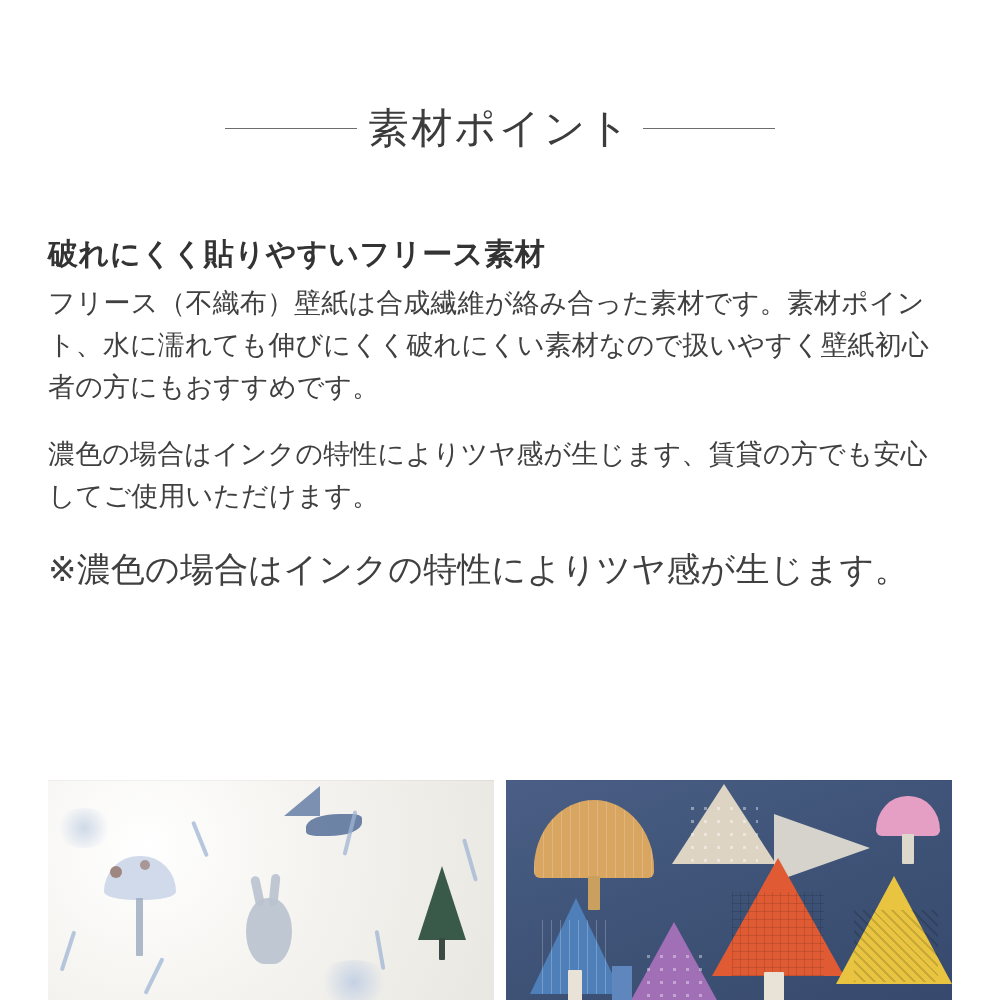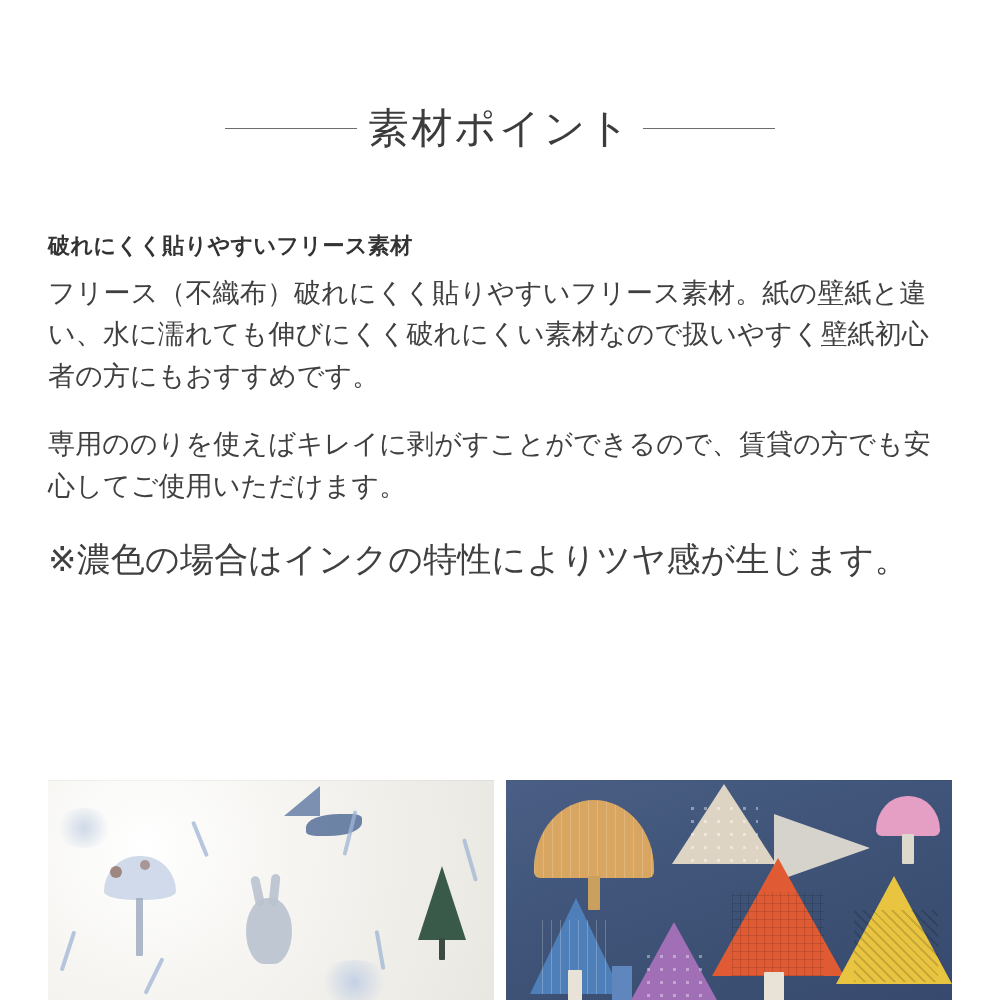--- a/index.html
+++ b/index.html
@@ -47,27 +47,26 @@
     padding: 0 48px 0 48px;
     margin-top: 50px;
   }
   .section {
     margin-bottom: 26px;
   }
   .section:last-of-type {
     margin-bottom: 0;
   }
   .sec-head {
-    font-size: 22px;
+    font-size: 30px;
     font-weight: 700;
     color: #333333;
     letter-spacing: 0.02em;
     line-height: 1.3;
     margin: 0 0 10px 0;
-    font-family: Liberation Mono, monospace;
   }
   .sec-body {
     font-size: 27px;
     font-weight: 400;
     color: #404040;
     line-height: 1.55;
     letter-spacing: 0.005em;
     margin: 0;
   }
   .note {
@@ -166,25 +165,25 @@
   <div class="title-block">
     <span class="title-rule"></span>
     <h1 class="title-text">素材ポイント</h1>
     <span class="title-rule"></span>
   </div>
 
   <div class="content">
 
     <div class="section">
       <h2 class="sec-head">破れにくく貼りやすいフリース素材</h2>
-      <p class="sec-body">フリース（不織布）破れにくく貼りやすいフリース素材。紙の壁紙と違い、水に濡れても伸びにくく破れにくい素材なので扱いやすく壁紙初心者の方にもおすすめです。</p>
+      <p class="sec-body">フリース（不織布）壁紙は合成繊維が絡み合った素材です。素材ポイント、水に濡れても伸びにくく破れにくい素材なので扱いやすく壁紙初心者の方にもおすすめです。</p>
     </div>
 
     <div class="section">
-      <p class="sec-body">専用ののりを使えばキレイに剥がすことができるので、賃貸の方でも安心してご使用いただけます。</p>
+      <p class="sec-body">濃色の場合はインクの特性によりツヤ感が生じます、賃貸の方でも安心してご使用いただけます。</p>
     </div>
 
 
     <p class="note">※濃色の場合はインクの特性によりツヤ感が生じます。</p>
   </div>
 
   <div class="image-strip">
 
     <div class="photo photo-left">
 

